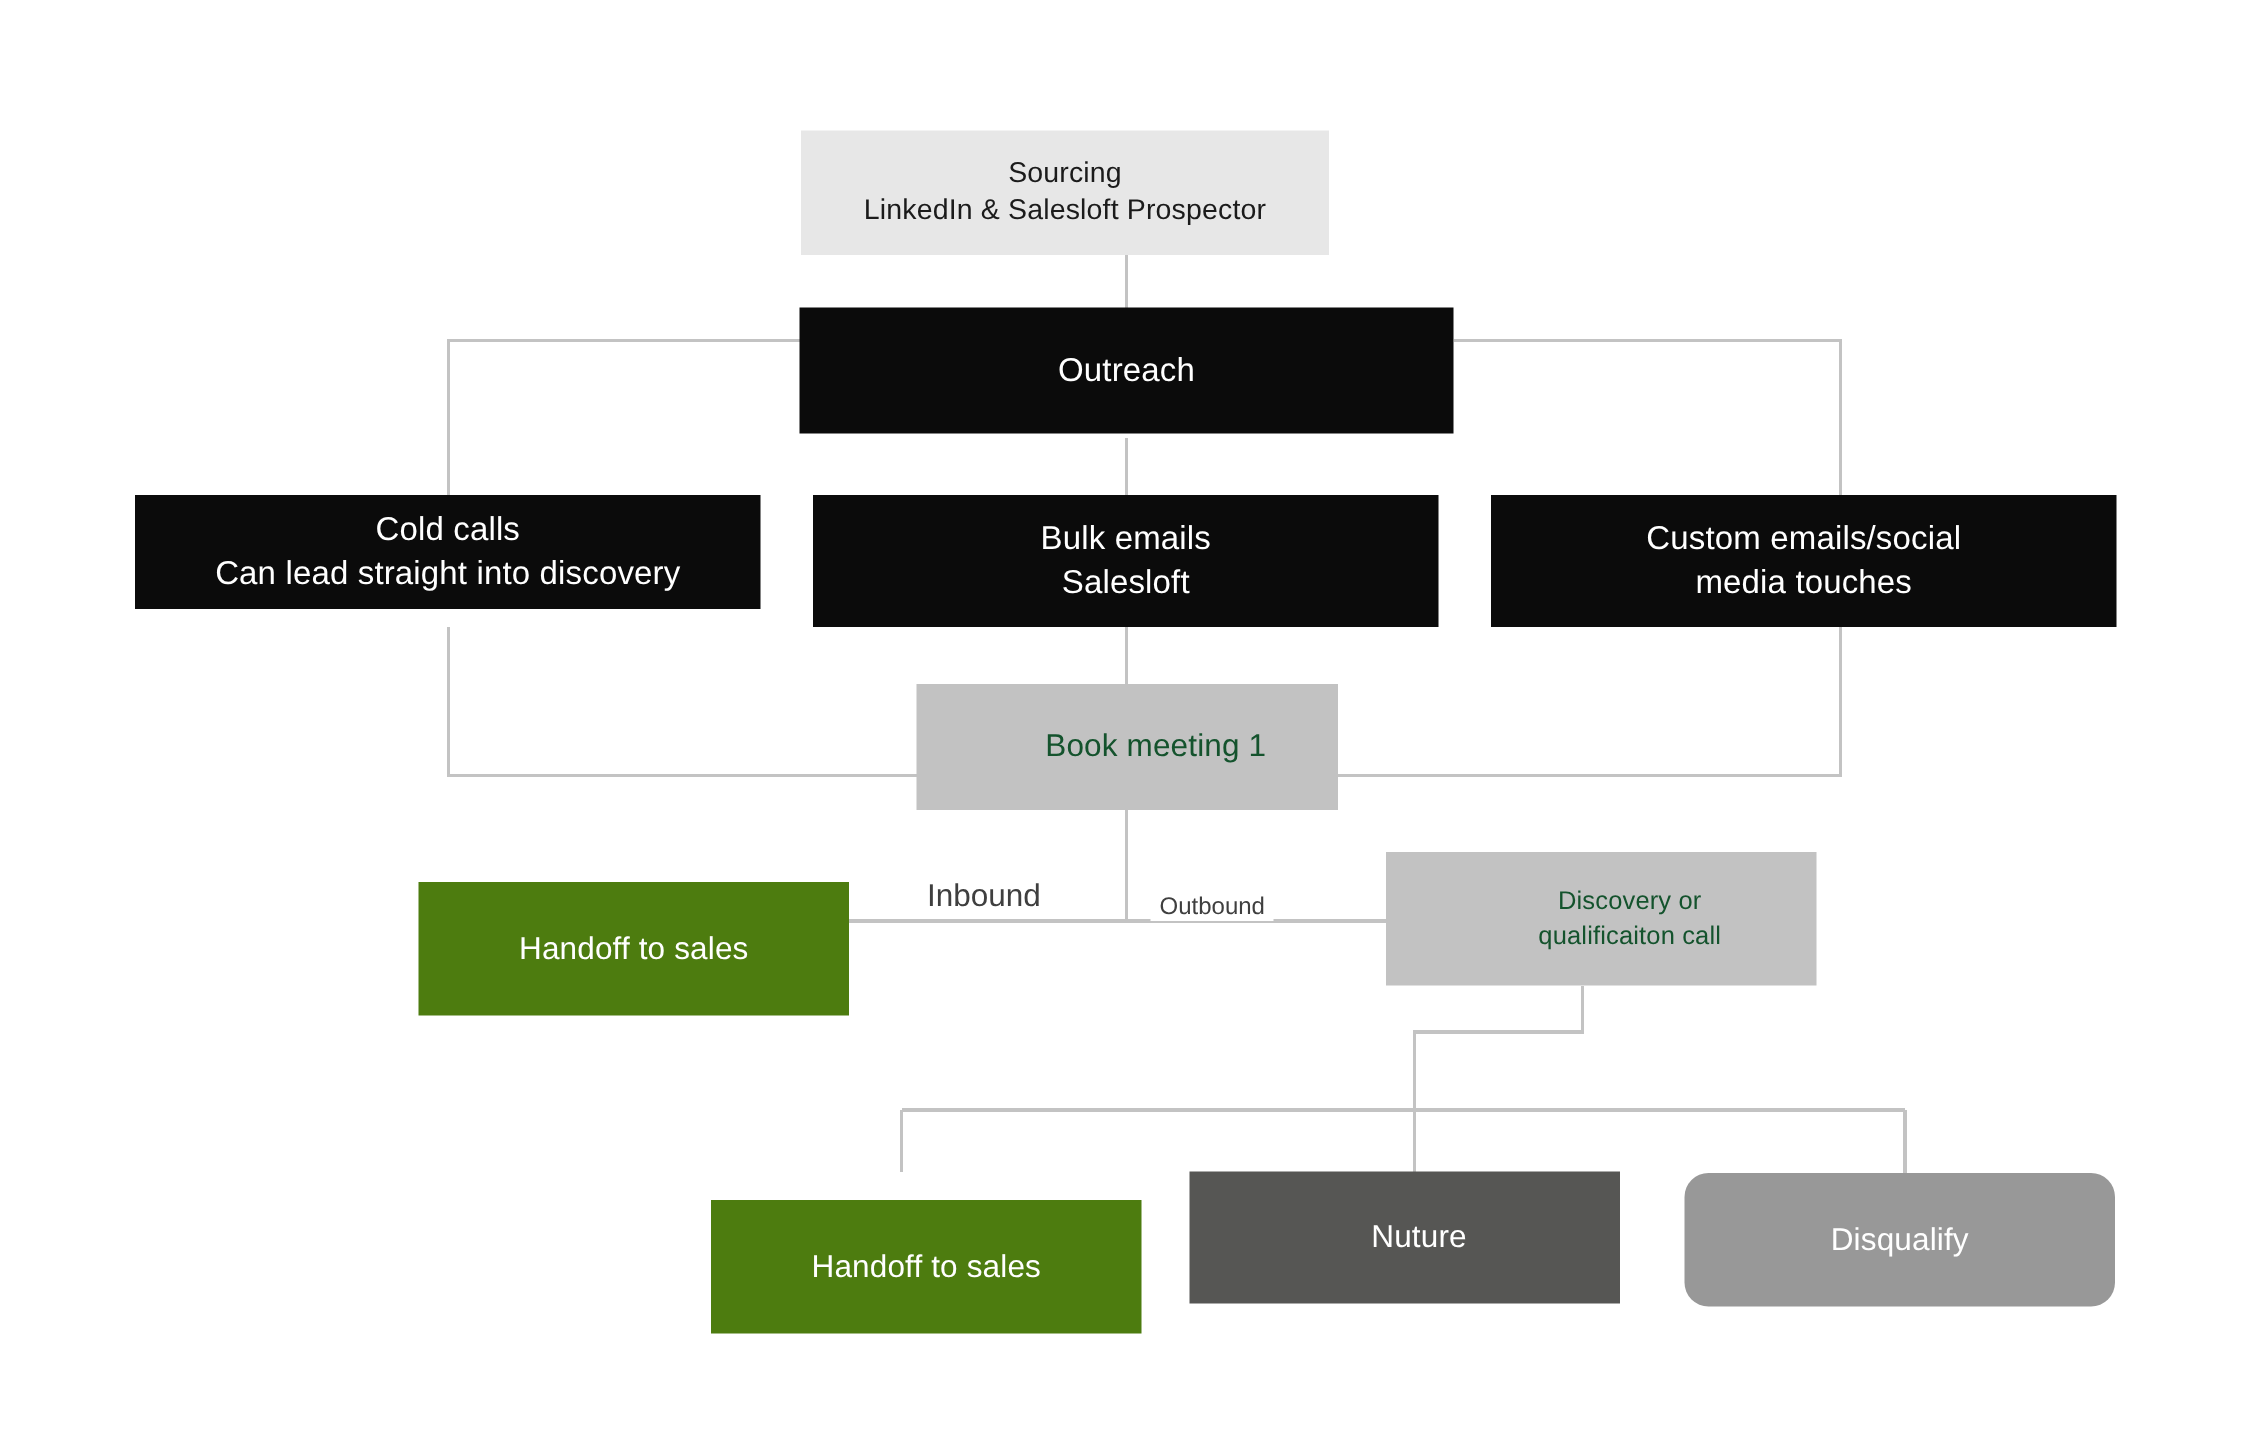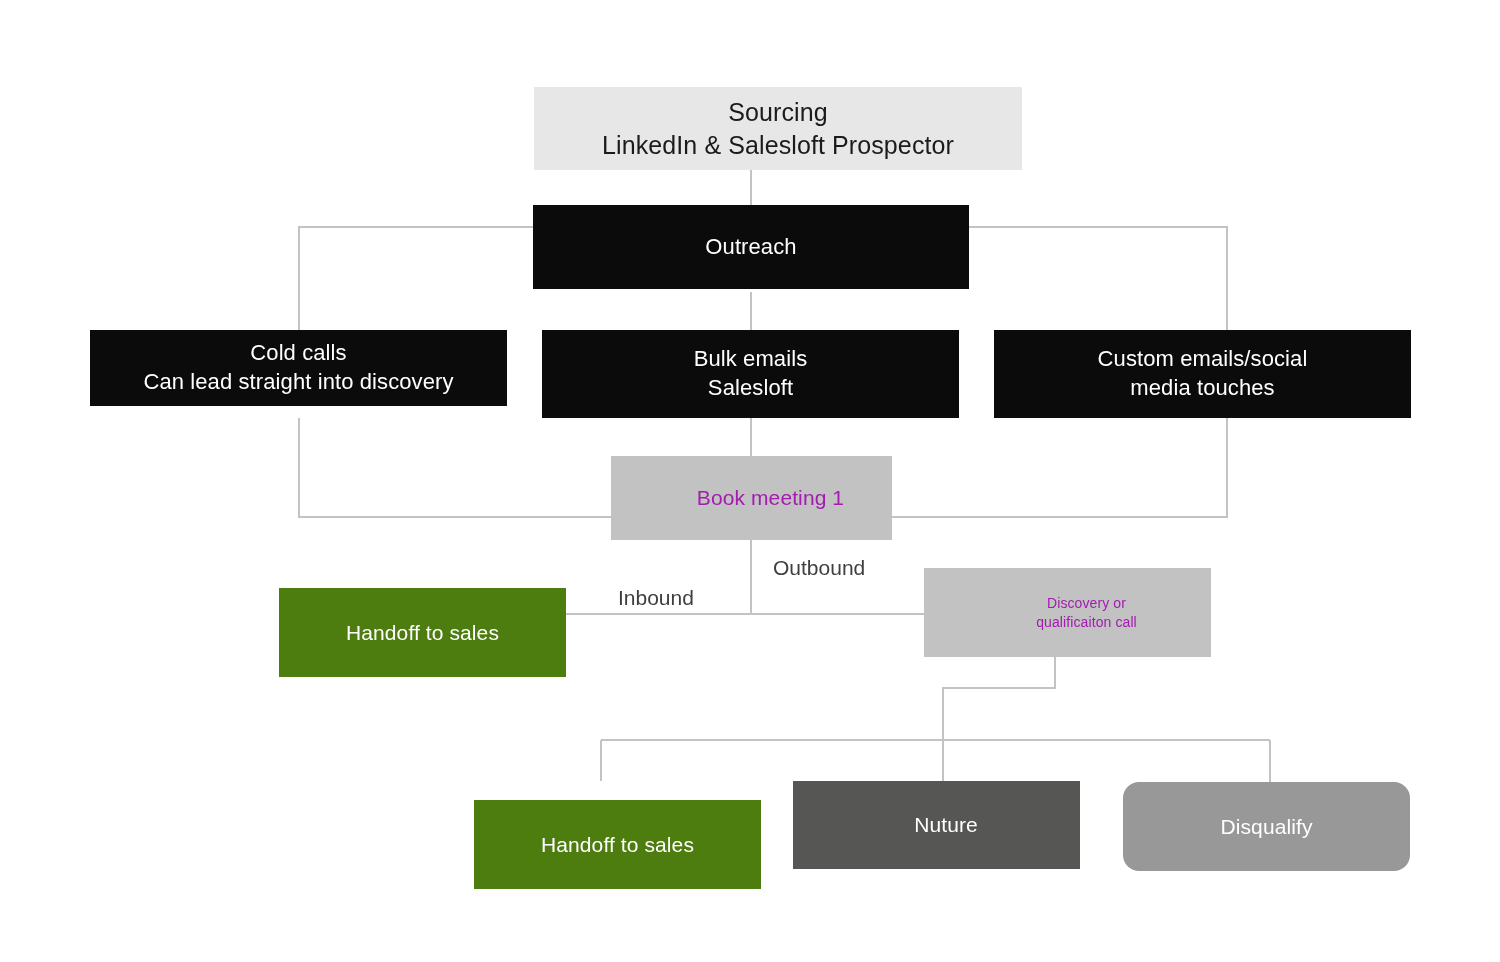--- a/index.html
+++ b/index.html
@@ -47,21 +47,21 @@
   .n-light {
     background: #e7e7e7;
     color: #1b1b1b;
   }
   .n-black {
     background: #0b0b0b;
     color: #ffffff;
   }
   .n-gray {
     background: #c2c2c2;
-    color: #a21caf;
+    color: #14532d;
     padding-left: 38px;
   }
   .n-darkgray {
     background: #565654;
     color: #ffffff;
   }
   .n-midgray {
     background: #989898;
     color: #ffffff;
   }
@@ -108,21 +108,21 @@
       <path d="M1055,657 L1055,688 L943,688 L943,781"></path>
 
       <path d="M601,740 L1270,740"></path>
 
       <path d="M601,740 L601,781"></path>
 
       <path d="M1270,740 L1270,782"></path>
     </g>
   </svg>
 
-  <div class="node n-light" style="left:534px; top:87px; width:488px; height:83px; font-size:25px;">
+  <div class="node n-light" style="left:534px; top:87px; width:352px; height:83px; font-size:19px;">
     <div class="lines">
       <span class="l">Sourcing</span>
       <span class="l">LinkedIn &amp; Salesloft Prospector</span>
     </div>
   </div>
 
   <div class="node n-black" style="left:533px; top:205px; width:436px; height:84px; font-size:22px;">
     <div class="lines">
       <span class="l">Outreach</span>
     </div>
@@ -154,21 +154,21 @@
       <span class="l">Book meeting 1</span>
     </div>
   </div>
 
   <div class="node n-blue" style="left:279px; top:569px; width:287px; height:89px; font-size:21px;">
     <div class="lines">
       <span class="l">Handoff to sales</span>
     </div>
   </div>
 
-  <div class="node n-gray" style="left:924px; top:568px; width:287px; height:89px; font-size:14px;">
+  <div class="node n-gray" style="left:924px; top:568px; width:287px; height:89px; font-size:17px;">
     <div class="lines">
       <span class="l">Discovery or</span>
       <span class="l">qualificaiton call</span>
     </div>
   </div>
 
   <div class="node n-blue" style="left:474px; top:781px; width:287px; height:89px; font-size:21px;">
     <div class="lines">
       <span class="l">Handoff to sales</span>
     </div>
@@ -181,15 +181,15 @@
   </div>
 
   <div class="node n-midgray" style="left:1123px; top:782px; width:287px; height:89px; font-size:21px;border-radius:16px;">
     <div class="lines">
       <span class="l">Disqualify</span>
     </div>
   </div>
 
   <div class="edge-label" style="left:612px; top:586px; font-size:21px;">Inbound</div>
 
-  <div class="edge-label" style="left:767px; top:556px; font-size:21px;">Outbound</div>
+  <div class="edge-label" style="left:767px; top:596px; font-size:16px;">Outbound</div>
 
 </div>
 
 </body></html>

